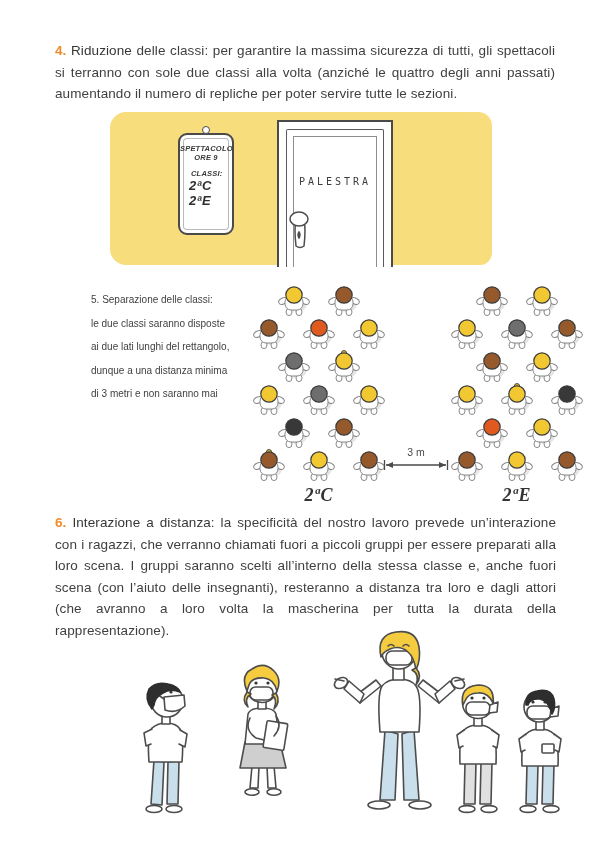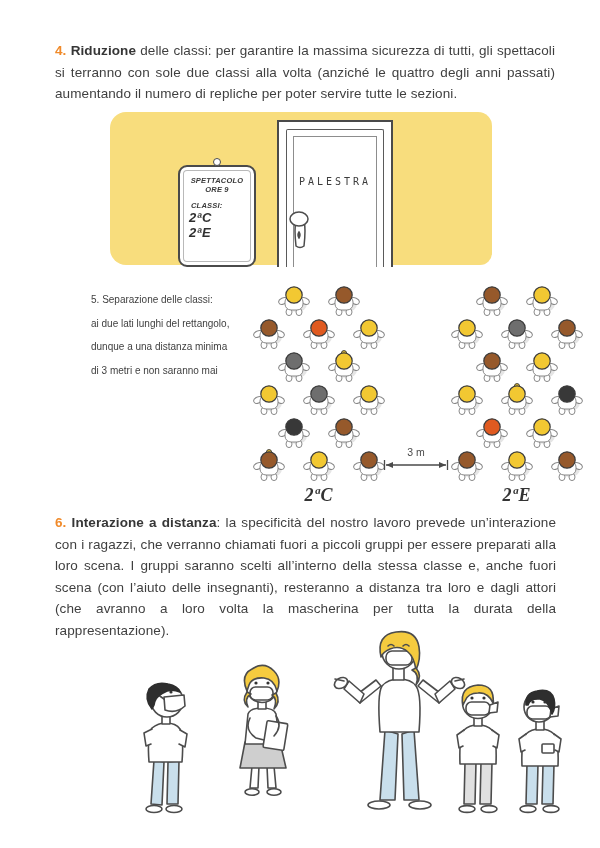--- a/index.html
+++ b/index.html
@@ -12,31 +12,31 @@
   .page{
     position:relative;width:600px;height:848px;background:#fff;overflow:hidden;
     font-family:"Liberation Sans",sans-serif;color:var(--ink);
   }
   
   .para{
     position:absolute;text-align:justify;font-size:13.5px;line-height:21.5px;
     letter-spacing:.1px;margin:0;
   }
   .para .num{color:var(--accent);font-weight:bold;}
-  .para .ttl{font-weight:bold;color:#363636;}
+  .para .ttl{font-weight:normal;color:#363636;}
   #para4{top:40px;left:55px;width:500px;}
   #para6{top:512px;left:55px;width:501px;}
 
   
   #door-illus{position:absolute;top:112px;left:110px;width:382px;height:153px;
     background:var(--panel);border-radius:16px 14px 12px 16px;}
-  #class-sign{position:absolute;left:68px;top:21px;width:78px;height:102px;
+  #class-sign{position:absolute;left:68px;top:21px;width:56px;height:102px;
     background:#fff;border:2px solid #4a4a4a;border-radius:9px;
     box-shadow:inset 0 0 0 3px #fff, inset 0 0 0 4px #b9b9b9;
-    text-align:center;padding-top:9px;box-sizing:border-box;margin-top:32px;}
+    text-align:center;padding-top:9px;box-sizing:border-box;}
   #class-sign::before{content:"";position:absolute;left:50%;top:-9px;width:6px;height:6px;
     margin-left:-4px;border:1.5px solid #4a4a4a;border-radius:50%;background:#fff;}
   .sign-small{font-size:7.5px;font-weight:bold;font-style:italic;line-height:9px;color:#3a3a3a;letter-spacing:.2px;}
   .sign-classi{margin-top:7px;text-align:left;padding-left:11px;}
   .sign-class{font-size:13px;font-weight:bold;font-style:italic;line-height:15px;color:#2f2f2f;text-align:left;padding-left:9px;letter-spacing:.5px;}
   #palestra-door{position:absolute;left:167px;top:8px;width:112px;height:145px;
     background:#fff;border:2px solid #4a4a4a;border-bottom:none;}
   .door-inner{position:absolute;left:7px;right:7px;top:7px;bottom:0;
     border:1.5px solid #5a5a5a;border-bottom:none;border-radius:2px 2px 0 0;}
   .door-slab{position:absolute;left:6px;right:6px;top:6px;bottom:0;border:1px solid #8d8d8d;border-bottom:none;}
@@ -98,20 +98,21 @@
             <path d="M11,22 q2,3 0,6 q-2,-3 0,-6 Z" fill="#4c4c4c"></path>
           </g>
         </svg>
       </span>
     </div>
   </div>
 
   <div id="sec5-text">
     <div class="sec5-first"><span class="num">5.</span><span> </span><span class="ttl">Separazione</span><span> delle classi:</span></div>
     <div>
+        <div class="line">le due classi saranno disposte</div>
         <div class="line">ai due lati lunghi del rettangolo,</div>
         <div class="line">dunque a una distanza minima</div>
         <div class="line">di 3 metri e non saranno mai</div>
       </div>
   </div>
 
   <div class="class-group" id="group-left">
     <div>
         <div class="kid-row">
           <span class="kid">

